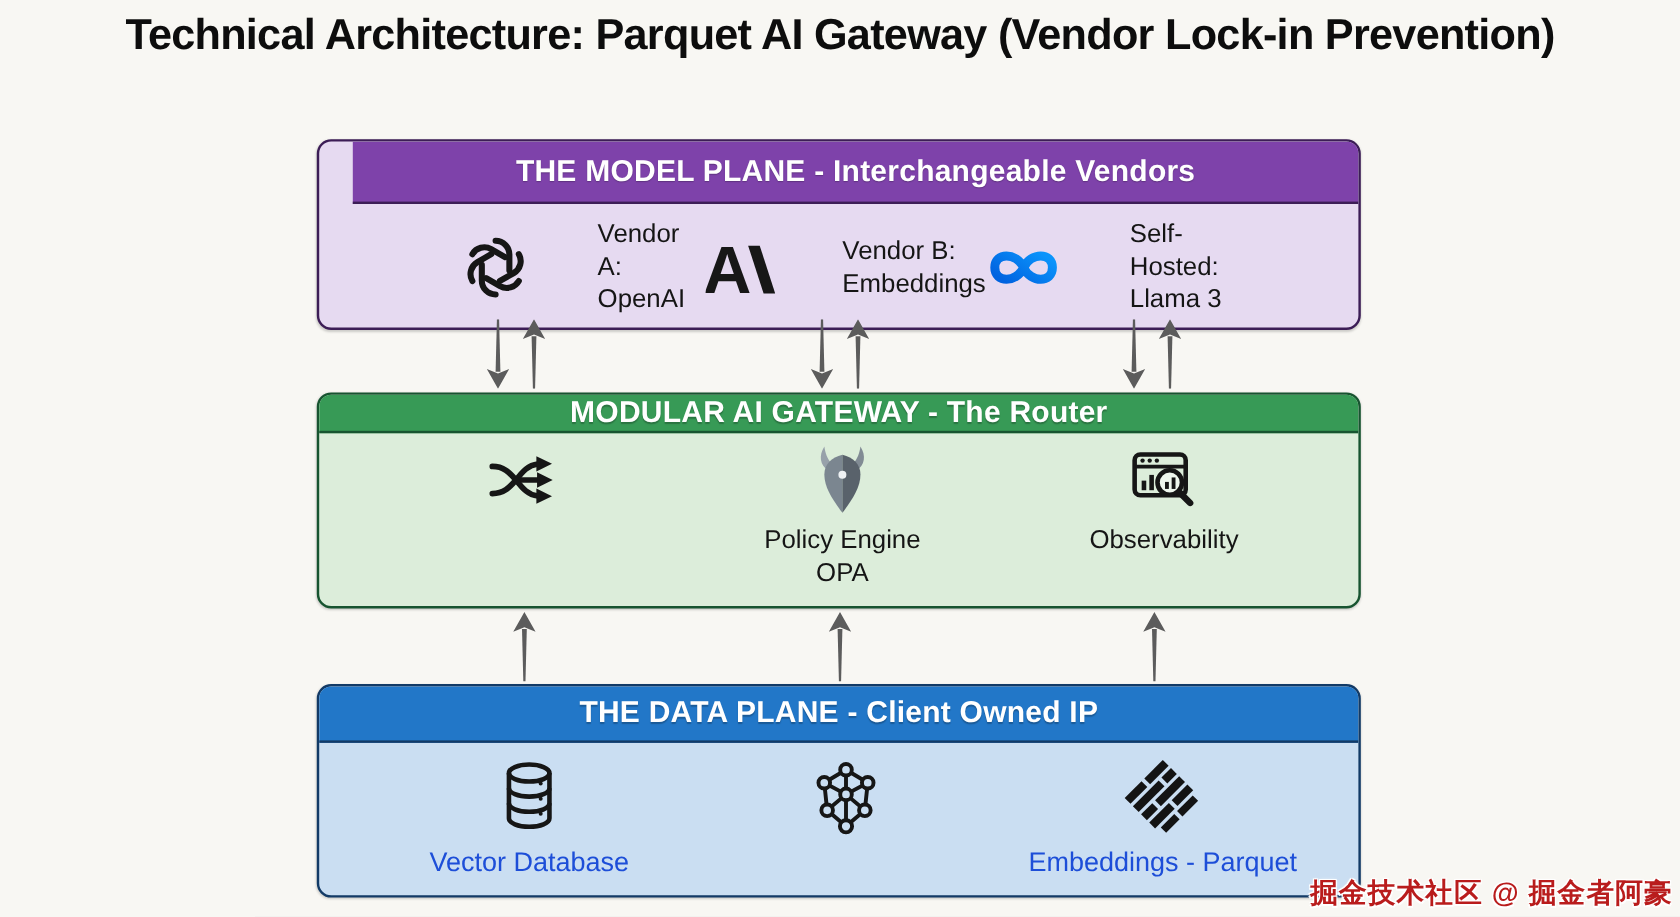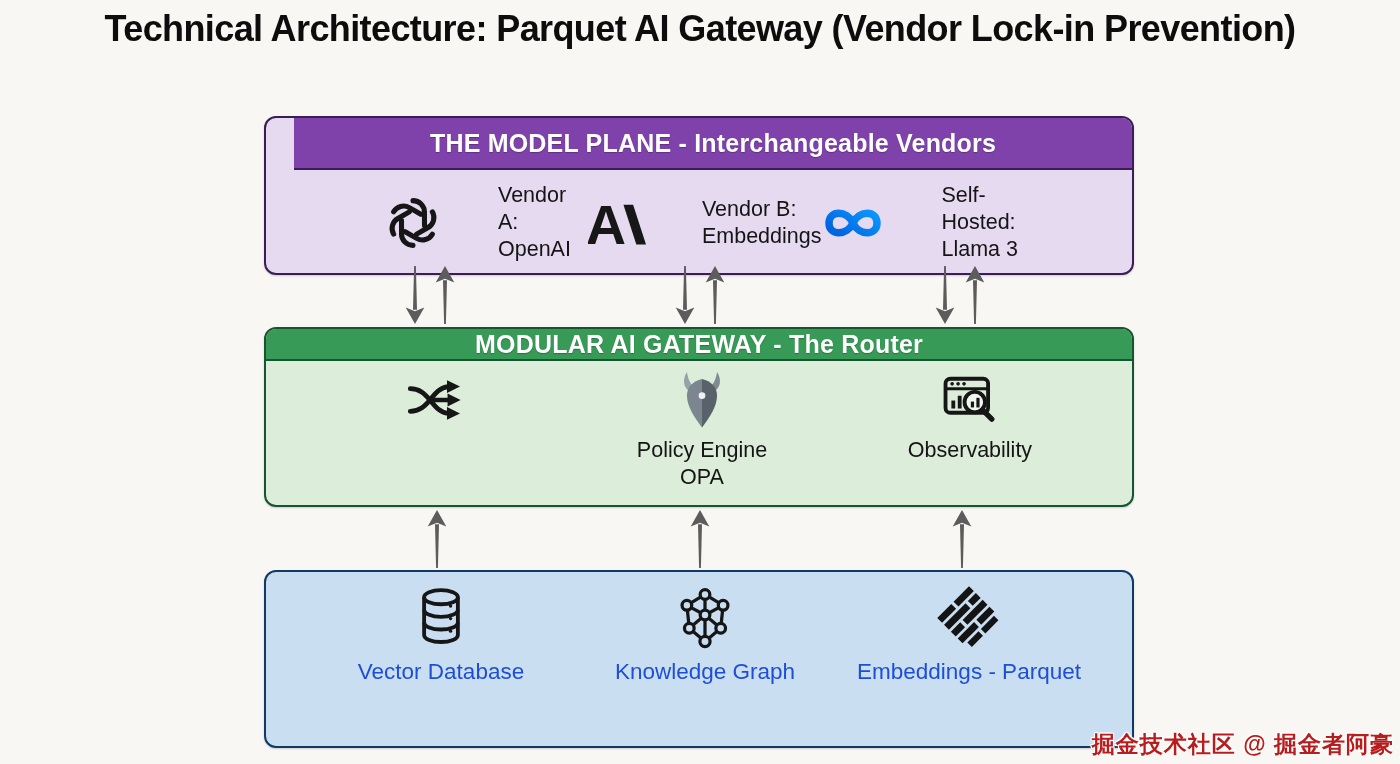--- a/index.html
+++ b/index.html
@@ -243,20 +243,21 @@
       </svg>
   </div>
   <div class="arrow" style="left:951px;top:510px;">
     <svg width="22" height="58" viewBox="0 0 22 58" fill="var(--arrow)">
         <polygon points="11,0 20.3,16.5 11,12.8 1.7,16.5"></polygon>
         <polygon points="9,14.2 13,14.2 11.9,58 10.1,58"></polygon>
       </svg>
   </div>
 
   <section class="plane data">
+    <div class="plane-header">THE DATA PLANE - Client Owned IP</div>
     <div class="dp-body">
 
       <div class="dp-col">
         <span class="icon-box">
           <svg width="54" height="62" viewBox="0 0 48 55">
             <g fill="none" stroke="#161616" stroke-width="3.4">
               <ellipse cx="24" cy="9" rx="15" ry="6.3"></ellipse>
               <path d="M9 9 L9 42.5 C9 46 15.7 48.8 24 48.8 C32.3 48.8 39 46 39 42.5 L39 9"></path>
               <path d="M9 20.2 C9 23.7 15.7 26.5 24 26.5 C32.3 26.5 39 23.7 39 20.2"></path>
               <path d="M9 31.4 C9 34.9 15.7 37.7 24 37.7 C32.3 37.7 39 34.9 39 31.4"></path>
@@ -281,21 +282,20 @@
               <circle cx="24" cy="7" r="4"></circle>
                 <circle cx="9" cy="16" r="4"></circle>
                 <circle cx="39" cy="16" r="4"></circle>
               <circle cx="24" cy="24" r="4"></circle>
                 <circle cx="11" cy="35" r="4"></circle>
                 <circle cx="37" cy="35" r="4"></circle>
               <circle cx="24" cy="46" r="4.2"></circle>
             </g>
           </svg>
         </span>
-        <div class="dp-label">Knowledge Graph</div>
       </div>
 
       <div class="dp-col">
         <span class="icon-box">
           <svg width="74" height="74" viewBox="0 0 56 56">
             <g transform="rotate(-45 28 28)" fill="#141414">
               <rect x="11" y="11" width="15" height="5.2"></rect>
                 <rect x="28.5" y="11" width="16.5" height="5.2"></rect>
               <rect x="11" y="18.3" width="23" height="5.2"></rect>
                 <rect x="36.5" y="18.3" width="8.5" height="5.2"></rect>

